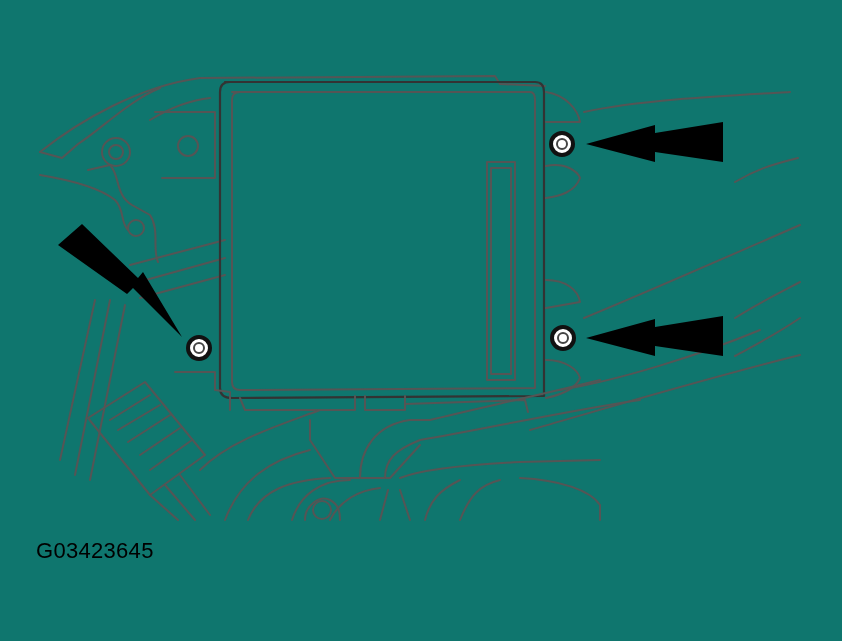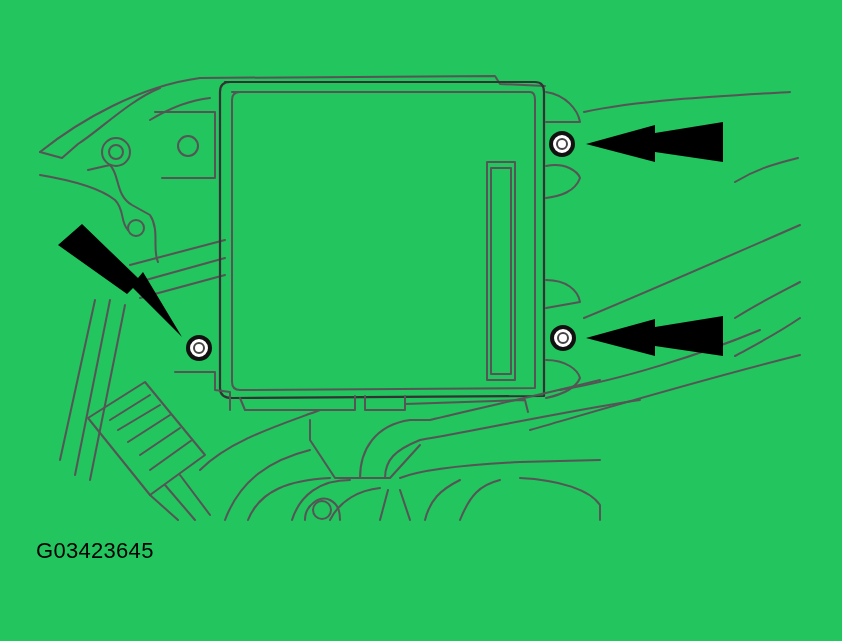--- a/index.html
+++ b/index.html
@@ -1,16 +1,16 @@
 <!DOCTYPE html>
 <html><head>
 <meta charset="utf-8">
 <style>
   html, body { margin: 0; padding: 0; background: #ffffff; }
-  #canvas { position: relative; width: 842px; height: 641px; background: #22c55e; overflow: hidden; }
+  #canvas { position: relative; width: 842px; height: 641px; background: #0f766e; overflow: hidden; }
   #drawing { position: absolute; left: 0; top: 0; width: 842px; height: 641px; }
   #fig-label { position: absolute; left: 36px; top: 538px; font-family: "Liberation Sans", sans-serif; font-size: 22px; color: #000; letter-spacing: 0.3px; }
   .ln { fill: none; stroke: #555; stroke-width: 2; stroke-linecap: round; stroke-linejoin: round; }
   .lnd { fill: none; stroke: #333; stroke-width: 2.2; stroke-linecap: round; stroke-linejoin: round; }
   .arrow { fill: #000; stroke: none; }
   .bolt { fill: #fff; stroke: #111; stroke-width: 4; }
   .bolt-in { fill: none; stroke: #444; stroke-width: 2; }
 </style>
 </head>
 <body>

